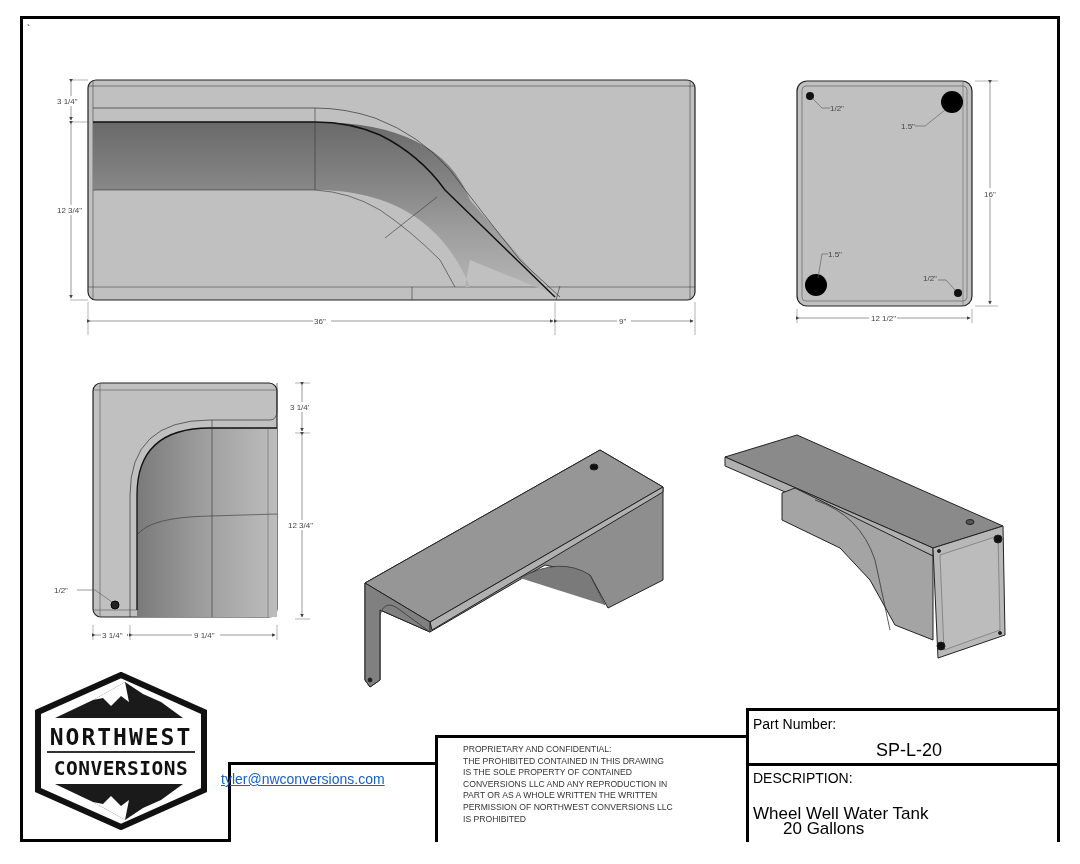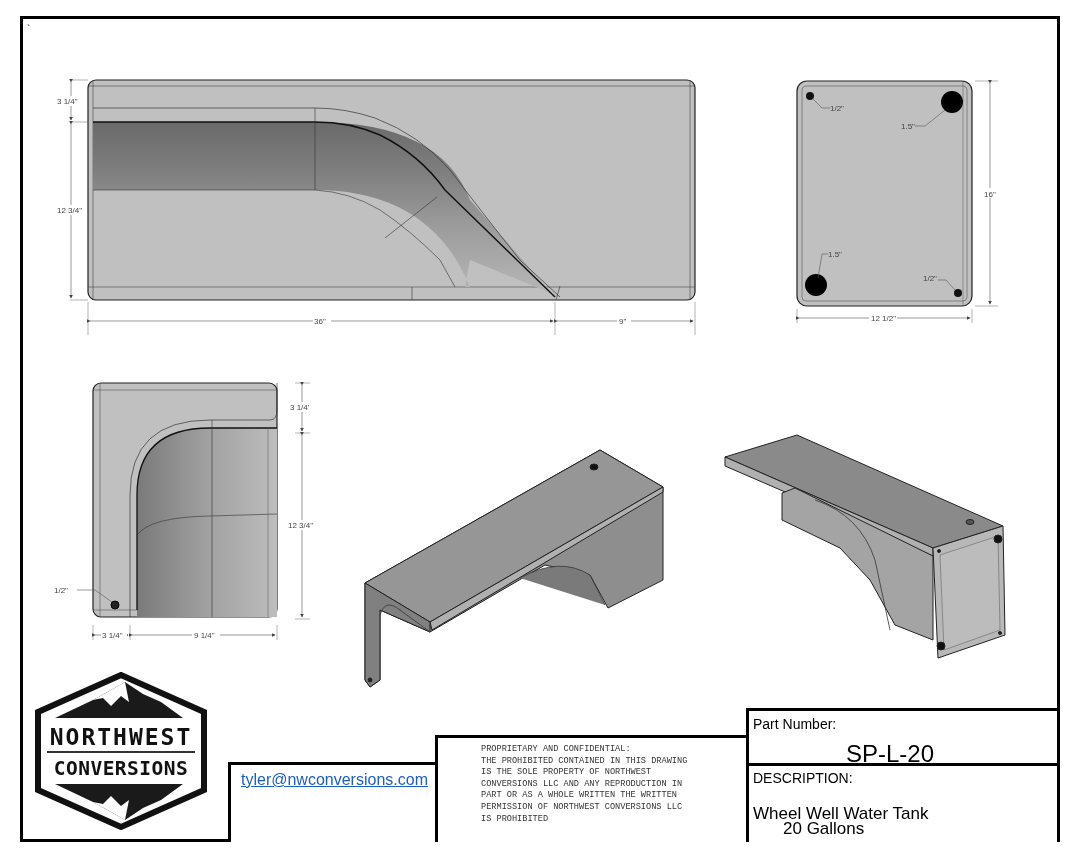--- a/index.html
+++ b/index.html
@@ -4,24 +4,24 @@
 <style>
   html, body { margin: 0; padding: 0; background: #ffffff; }
   body { width: 1080px; height: 864px; position: relative; overflow: hidden;
          font-family: "Liberation Sans", sans-serif; }
   .sheet { position: absolute; left: 20px; top: 16px; width: 1040px; height: 826px;
            border: 3px solid #000; border-left-width: 3px; box-sizing: border-box; }
   .tick-mark { position: absolute; left: 27px; top: 24px; font-size: 10px; color: #000; }
   svg.drawing { position: absolute; left: 0; top: 0; }
   .dim { font-family: "Liberation Sans", sans-serif; font-size: 8px; fill: #444; }
   .box { position: absolute; border: 3px solid #000; box-sizing: border-box; background: #fff; }
-  .email { position: absolute; left: 241px; top: 771px; font-size: 16px; color: #1a5fc2;
+  .email { position: absolute; left: 221px; top: 771px; font-size: 14px; color: #1a5fc2;
            text-decoration: underline; font-family: "Liberation Sans", sans-serif; }
-  .prop { position: absolute; left: 481px; top: 744px; width: 250px; font-size: 8.6px; line-height: 11.6px;
-          color: #333; font-family: Liberation Mono, monospace; }
+  .prop { position: absolute; left: 463px; top: 744px; width: 250px; font-size: 8.6px; line-height: 11.6px;
+          color: #333; font-family: Liberation Sans, sans-serif; }
   .prop div { white-space: nowrap; }
   .tb-label { position: absolute; font-size: 14px; color: #000; font-family: "Liberation Sans", sans-serif; }
   .tb-value { position: absolute; font-size: 17px; color: #000; font-family: "Liberation Sans", sans-serif; }
 </style>
 </head>
 <body>
 
 <div class="sheet"></div>
 <div class="tick-mark">`</div>
 
@@ -171,29 +171,29 @@
 <div class="box" style="left:228px; top:762px; width:212px; height:80px; border-right:none; border-bottom:none;"></div>
 <div class="box" style="left:435px; top:735px; width:315px; height:107px; border-bottom:none;"></div>
 <div class="box" style="left:746px; top:708px; width:314px; height:58px; border-bottom:none;"></div>
 <div class="box" style="left:746px; top:763px; width:314px; height:79px; border-bottom:none;"></div>
 
 <a class="email" href="#">tyler@nwconversions.com</a>
 
 <div class="prop">
   <div>PROPRIETARY AND CONFIDENTIAL:</div>
   <div>THE PROHIBITED CONTAINED IN THIS DRAWING</div>
-  <div>IS THE SOLE PROPERTY OF NORTHWEST</div>
+  <div>IS THE SOLE PROPERTY OF CONTAINED</div>
   <div>CONVERSIONS LLC AND ANY REPRODUCTION IN</div>
   <div>PART OR AS A WHOLE WRITTEN THE WRITTEN</div>
   <div>PERMISSION OF NORTHWEST CONVERSIONS LLC</div>
   <div>IS PROHIBITED</div>
 </div>
 
 <div class="tb-label" style="left:753px; top:716px;">Part Number:</div>
-<div class="tb-value" style="left:846px; top:740px; font-size:24px;">SP-L-20</div>
+<div class="tb-value" style="left:876px; top:740px; font-size:18px;">SP-L-20</div>
 <div class="tb-label" style="left:753px; top:770px;">DESCRIPTION:</div>
 <div class="tb-value" style="left:753px; top:793px;margin-top:11px;">Wheel Well Water Tank</div>
 <div class="tb-value" style="left:753px; top:819px;margin-left:30px;">20 Gallons</div>
 
 <svg style="position:absolute; left:33px; top:672px;" width="176" height="158" viewBox="0 0 176 158">
   <polygon points="88,3 171,40 171,118 88,155 5,118 5,40" fill="#fff" stroke="#111" stroke-width="6" stroke-linejoin="miter"></polygon>
   <polygon points="22,46 60,28 78,18 92,10 110,22 128,30 150,46" fill="#1a1a1a"></polygon>
   <polygon points="60,28 70,26 78,34 88,24 96,30 92,10 78,18" fill="#fff"></polygon>
   <polygon points="22,112 60,130 78,140 92,148 110,136 128,128 150,112" fill="#1a1a1a"></polygon>
   <polygon points="60,130 70,132 78,124 88,134 96,128 92,148 78,140" fill="#fff"></polygon>

